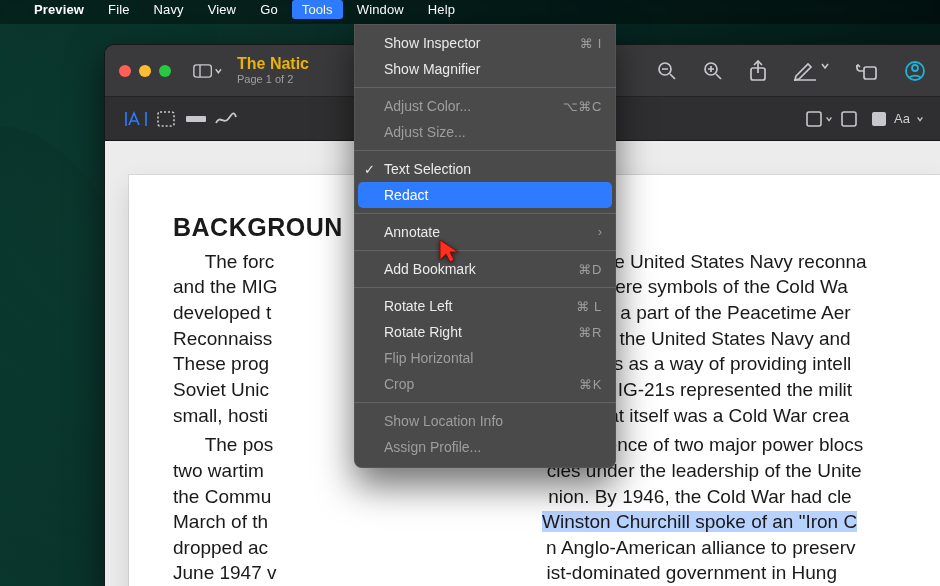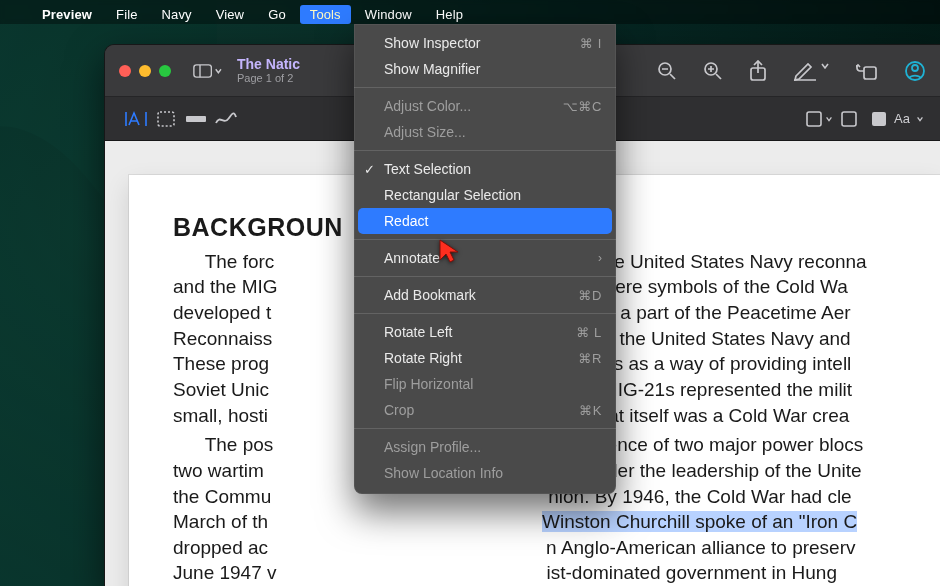--- a/index.html
+++ b/index.html
@@ -32,22 +32,22 @@
   .fronds::before,.fronds::after{
     content:"";position:absolute;border-radius:50%;
     background:linear-gradient(60deg,#0c4a3d,#052d25);
   }
   .fronds::before{width:320px;height:720px;left:-150px;top:-140px;transform:rotate(24deg);}
   .fronds::after{width:280px;height:680px;left:-80px;top:120px;transform:rotate(-12deg);}
 
   
   .menubar{
     position:relative;z-index:30;
-    height:24px;display:flex;align-items:flex-end;
-    padding:0 10px;gap:4px;
+    height:24px;display:flex;align-items:flex-start;
+    padding:0 2px;gap:4px;
     background:var(--menubar-bg);color:var(--menubar-fg);
     font-size:13px;letter-spacing:.01em;
     backdrop-filter:blur(2px);
   }
   .menubar .apple{font-size:14px;width:18px;text-align:center;}
   .menubar .item{padding:2px 10px;border-radius:3px;white-space:nowrap;}
   .menubar .item.bold{font-weight:700;}
   .menubar .item.open{background:var(--accent);color:#fef9c3;}
 
   
@@ -69,21 +69,21 @@
   .traffic{display:flex;gap:8px;margin-right:8px;}
   .traffic span{width:12px;height:12px;border-radius:50%;display:inline-block;}
   .tr-r{background:var(--traffic-red);} .tr-y{background:var(--traffic-yellow);} .tr-g{background:var(--traffic-green);}
   .sbtn{
     width:30px;height:28px;border-radius:6px;
     display:flex;align-items:center;justify-content:center;
     color:#c8c8cc;
   }
   .sbtn svg{stroke:#c8c8cc;}
   .titleblock{display:flex;flex-direction:column;line-height:1.15;}
-  .titleblock .t{font-weight:600;font-size:14px;color:#c4b5fd;text-align:center;}
+  .titleblock .t{font-weight:600;font-size:16px;color:#eab308;text-align:center;}
   .titleblock .s{font-size:11px;color:#9f9fa3;}
   .tb-right{margin-left:auto;display:flex;gap:26px;align-items:center;}
   .icon{display:inline-flex;}
 
   .toolbar{
     height:44px;background:var(--toolbar);
     display:flex;align-items:center;padding:0 16px;
     border-bottom:1px solid rgba(0,0,0,.5);
     color:#cfcfd3;font-size:13px;
   }
@@ -308,23 +308,20 @@
       <span class="sc">⌥⌘C</span>
   </div>
   <div class="row dim">
     <span>Adjust Size...</span>
   </div>
   <hr>
   <div class="row">
     <span class="chk">✓</span>
     <span>Text Selection</span>
   </div>
-  <div class="row">
-    <span>Rectangular Selection</span>
-  </div>
   <div class="row sel">
     <span>Redact</span>
   </div>
   <hr>
   <div class="row">
     <span>Annotate</span>
       <span class="chev">›</span>
   </div>
   <hr>
   <div class="row">
@@ -342,22 +339,22 @@
   </div>
   <div class="row dim">
     <span>Flip Horizontal</span>
   </div>
   <div class="row dim">
     <span>Crop</span>
       <span class="sc">⌘K</span>
   </div>
   <hr>
   <div class="row dim">
+    <span>Show Location Info</span>
+  </div>
+  <div class="row dim">
     <span>Assign Profile...</span>
-  </div>
-  <div class="row dim">
-    <span>Show Location Info</span>
   </div>
 </div>
 
 <svg class="cursor" width="22" height="26" viewBox="0 0 22 26">
   <path d="M2 2 L2 22 L8 16 L12 24 L16 22 L12 14 L20 14 Z" fill="#ff2e1f" stroke="#7a0f08" stroke-width="1"></path>
 </svg>
 
 </body></html>

